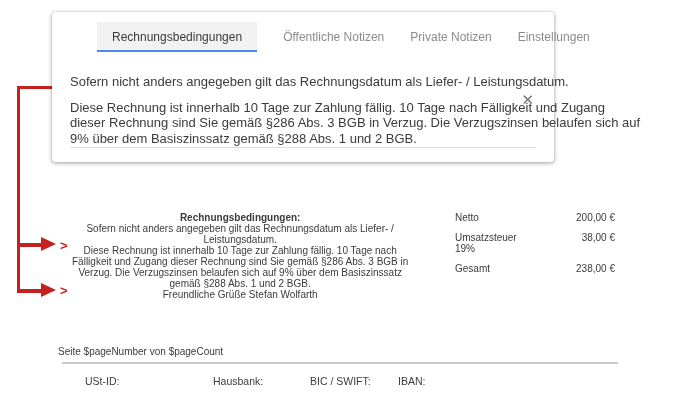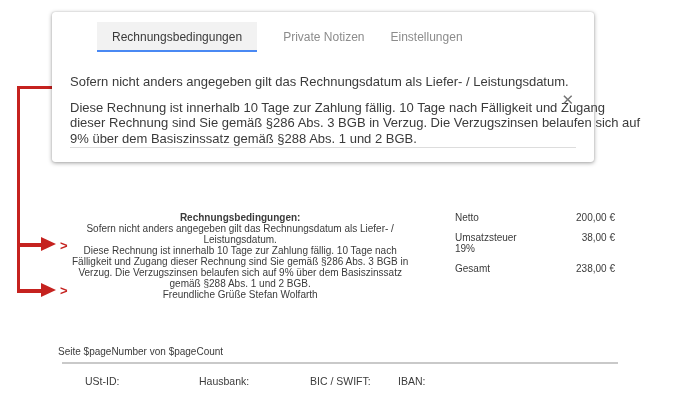--- a/index.html
+++ b/index.html
@@ -6,21 +6,20 @@
   body{
     width:690px;height:403px;position:relative;background:#ffffff;
     font-family:"Liberation Sans","DejaVu Sans",sans-serif;
     overflow:hidden;color:#3b3b3b;
   }
   
   .card{
     position:absolute;left:52px;top:12px;width:502px;height:150px;
     background:#fff;border-radius:3px;
     box-shadow:0 1px 4px rgba(0,0,0,.38),0 0 1px rgba(0,0,0,.25);
-    padding-left:40px;
   }
   .tabs{position:absolute;left:45px;top:10px;display:flex;align-items:stretch;white-space:nowrap;}
   .tab{
     font-size:12px;color:#8c8c8c;padding:8px 0 7px 0;margin-left:26px;cursor:pointer;
   }
   .tab.active{
     background:#f2f2f2;color:#3a3a3a;padding:8px 15px 6px 15px;margin-left:0;
     border-bottom:2px solid #4a89f3;
   }
   .panel-text{position:absolute;left:18px;top:62px;width:572px;font-size:13px;line-height:15.5px;color:#3b3b3b;}
@@ -55,21 +54,21 @@
   .terms-heading{font-weight:bold;}
   .totals{position:absolute;left:455px;top:212px;width:160px;font-size:10px;line-height:11px;}
   .trow{display:flex;margin-bottom:9px;}
   .tlabel{width:75px;}
   .tvalue{flex:1;text-align:right;}
   .page-footer{position:absolute;left:58px;top:346px;font-size:10px;}
   .footer-divider{position:absolute;left:62px;top:362px;width:556px;height:2px;background:#c9c9c9;}
   .footer-fields{position:absolute;left:0;top:375px;width:690px;font-size:10.5px;}
   .ff{position:absolute;white-space:nowrap;}
   .ff0{left:85px;}
-  .ff1{left:199px;}
+  .ff1{left:213px;}
   .ff2{left:310px;text-align:right;}
   .ff3{left:398px;}
 </style>
 </head>
 <body>
 
 <div class="ann ann-vline"></div>
 <div class="ann ann-topline"></div>
 <div class="a1">
   <div class="arrow-bar"></div>
@@ -78,20 +77,21 @@
 <div class="a2">
   <div class="arrow-bar"></div>
   <div class="arrow-head"></div>
 </div>
 <div class="ann-marker m1">&gt;</div>
 <div class="ann-marker m2">&gt;</div>
 
 <div class="card">
   <div class="tabs">
     <div class="tab active">Rechnungsbedingungen</div>
+    <div class="tab">Öffentliche Notizen</div>
     <div class="tab">Private Notizen</div>
     <div class="tab">Einstellungen</div>
   </div>
   <div class="panel-text">
     <p class="p1">Sofern nicht anders angegeben gilt das Rechnungsdatum als Liefer- / Leistungsdatum.</p>
     <p class="p2">Diese Rechnung ist innerhalb 10 Tage zur Zahlung fällig. 10 Tage nach Fälligkeit und Zugang dieser Rechnung sind Sie gemäß §286 Abs. 3 BGB in Verzug. Die Verzugszinsen belaufen sich auf 9% über dem Basiszinssatz gemäß §288 Abs. 1 und 2 BGB.</p>
   </div>
   <div class="close">✕</div>
   <div class="card-divider"></div>
 </div>

